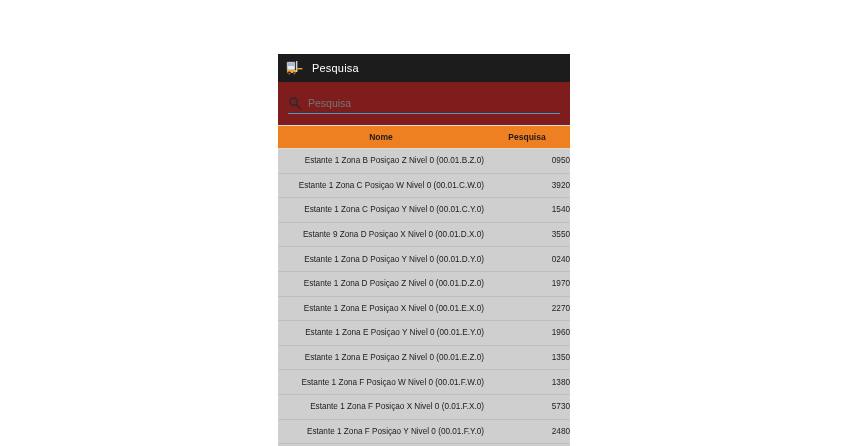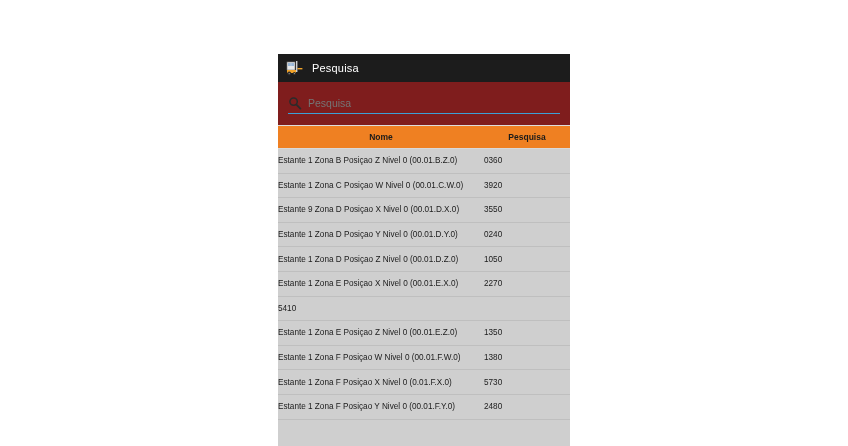--- a/index.html
+++ b/index.html
@@ -96,21 +96,21 @@
   }
   .data-row {
     display: flex;
     align-items: center;
     height: 23.6px;
     border-bottom: 1px solid #bfbfbf;
   }
   .cell {
     font-size: 8.2px;
     color: #1b1b1b;
-    text-align: left;
+    text-align: right;
     white-space: nowrap;
     overflow: hidden;
   }
 </style>
 </head>
 <body>
 
 <div id="app-window">
 
   <div class="titlebar">
@@ -144,44 +144,49 @@
   </div>
 
   <div class="header-row">
     <div class="header-cell col-nome">Nome</div>
     <div class="header-cell col-voicetag">Pesquisa</div>
   </div>
 
   <div class="rows" id="rows-container">
       <div class="data-row">
         <div class="cell col-nome">Estante 1 Zona B Posiçao Z Nivel 0 (00.01.B.Z.0)</div>
-        <div class="cell col-voicetag">0360</div>
+        <div class="cell col-voicetag">0950</div>
       </div>
       <div class="data-row">
         <div class="cell col-nome">Estante 1 Zona C Posiçao W Nivel 0 (00.01.C.W.0)</div>
         <div class="cell col-voicetag">3920</div>
       </div>
       <div class="data-row">
+        <div class="cell col-nome">Estante 1 Zona C Posiçao Y Nivel 0 (00.01.C.Y.0)</div>
+        <div class="cell col-voicetag">1540</div>
+      </div>
+      <div class="data-row">
         <div class="cell col-nome">Estante 9 Zona D Posiçao X Nivel 0 (00.01.D.X.0)</div>
         <div class="cell col-voicetag">3550</div>
       </div>
       <div class="data-row">
         <div class="cell col-nome">Estante 1 Zona D Posiçao Y Nivel 0 (00.01.D.Y.0)</div>
         <div class="cell col-voicetag">0240</div>
       </div>
       <div class="data-row">
         <div class="cell col-nome">Estante 1 Zona D Posiçao Z Nivel 0 (00.01.D.Z.0)</div>
-        <div class="cell col-voicetag">1050</div>
+        <div class="cell col-voicetag">1970</div>
       </div>
       <div class="data-row">
         <div class="cell col-nome">Estante 1 Zona E Posiçao X Nivel 0 (00.01.E.X.0)</div>
         <div class="cell col-voicetag">2270</div>
       </div>
       <div class="data-row">
-        <div class="cell col-voicetag">5410</div>
+        <div class="cell col-nome">Estante 1 Zona E Posiçao Y Nivel 0 (00.01.E.Y.0)</div>
+        <div class="cell col-voicetag">1960</div>
       </div>
       <div class="data-row">
         <div class="cell col-nome">Estante 1 Zona E Posiçao Z Nivel 0 (00.01.E.Z.0)</div>
         <div class="cell col-voicetag">1350</div>
       </div>
       <div class="data-row">
         <div class="cell col-nome">Estante 1 Zona F Posiçao W Nivel 0 (00.01.F.W.0)</div>
         <div class="cell col-voicetag">1380</div>
       </div>
       <div class="data-row">

